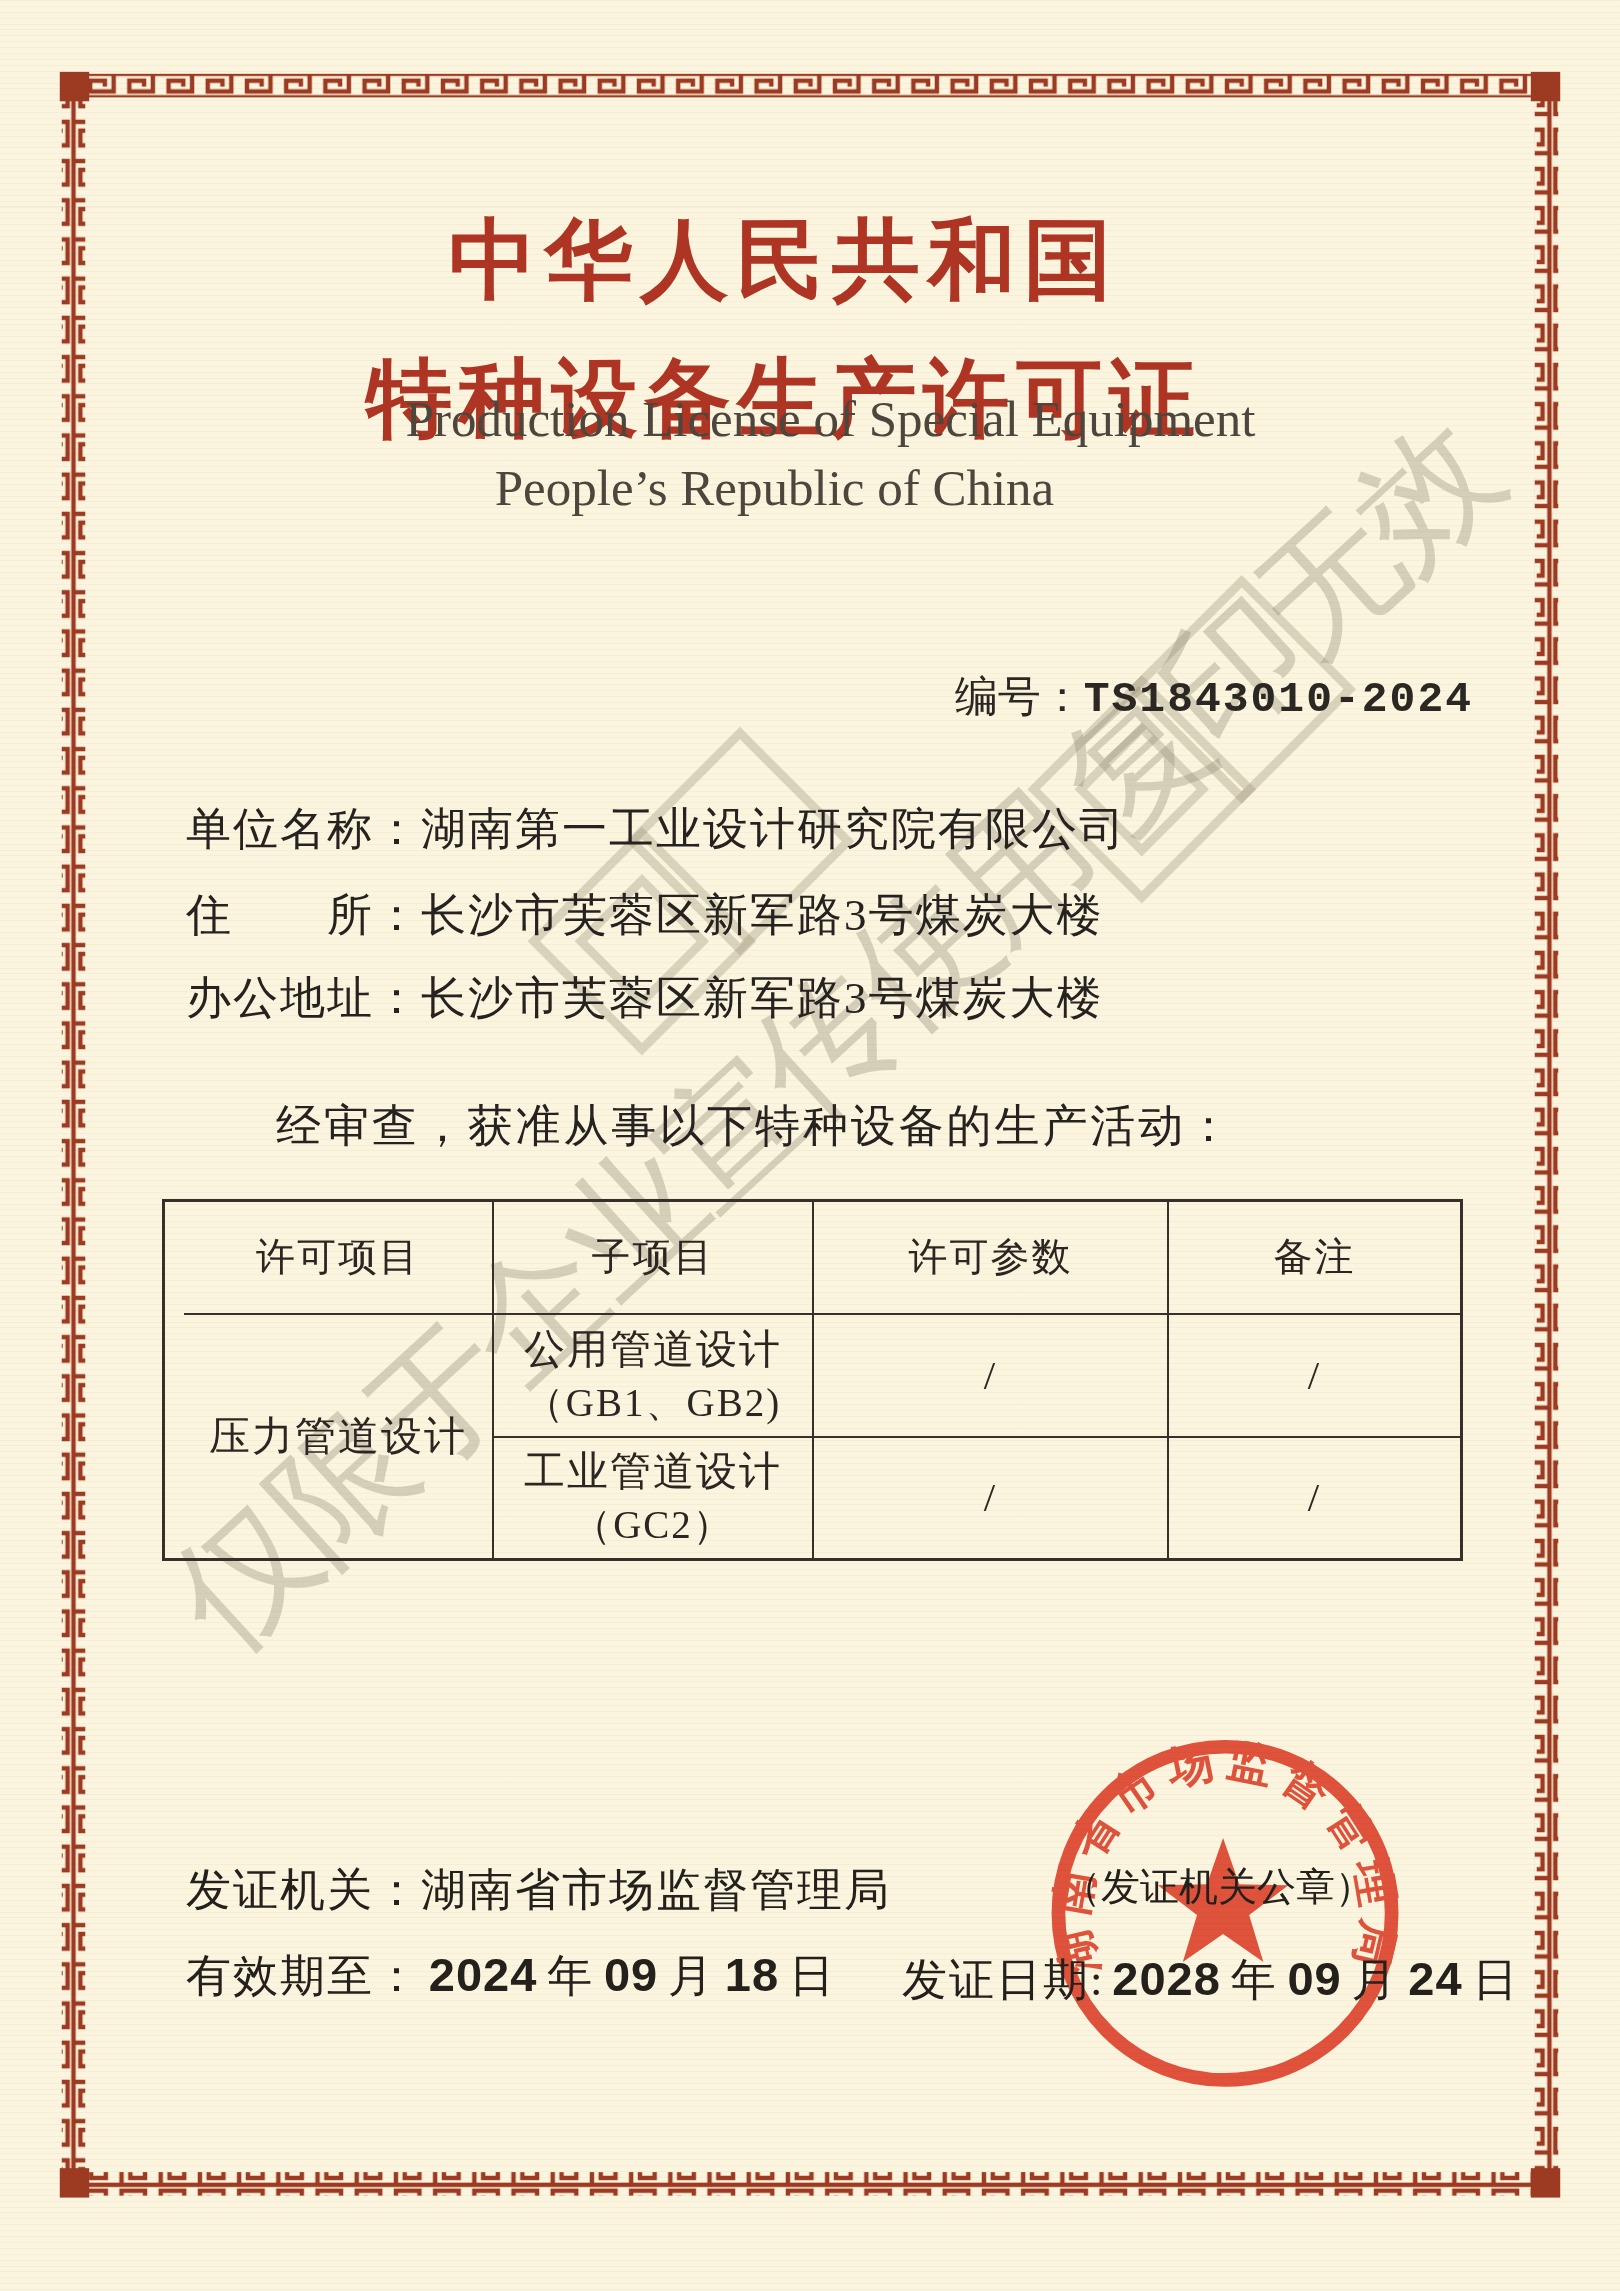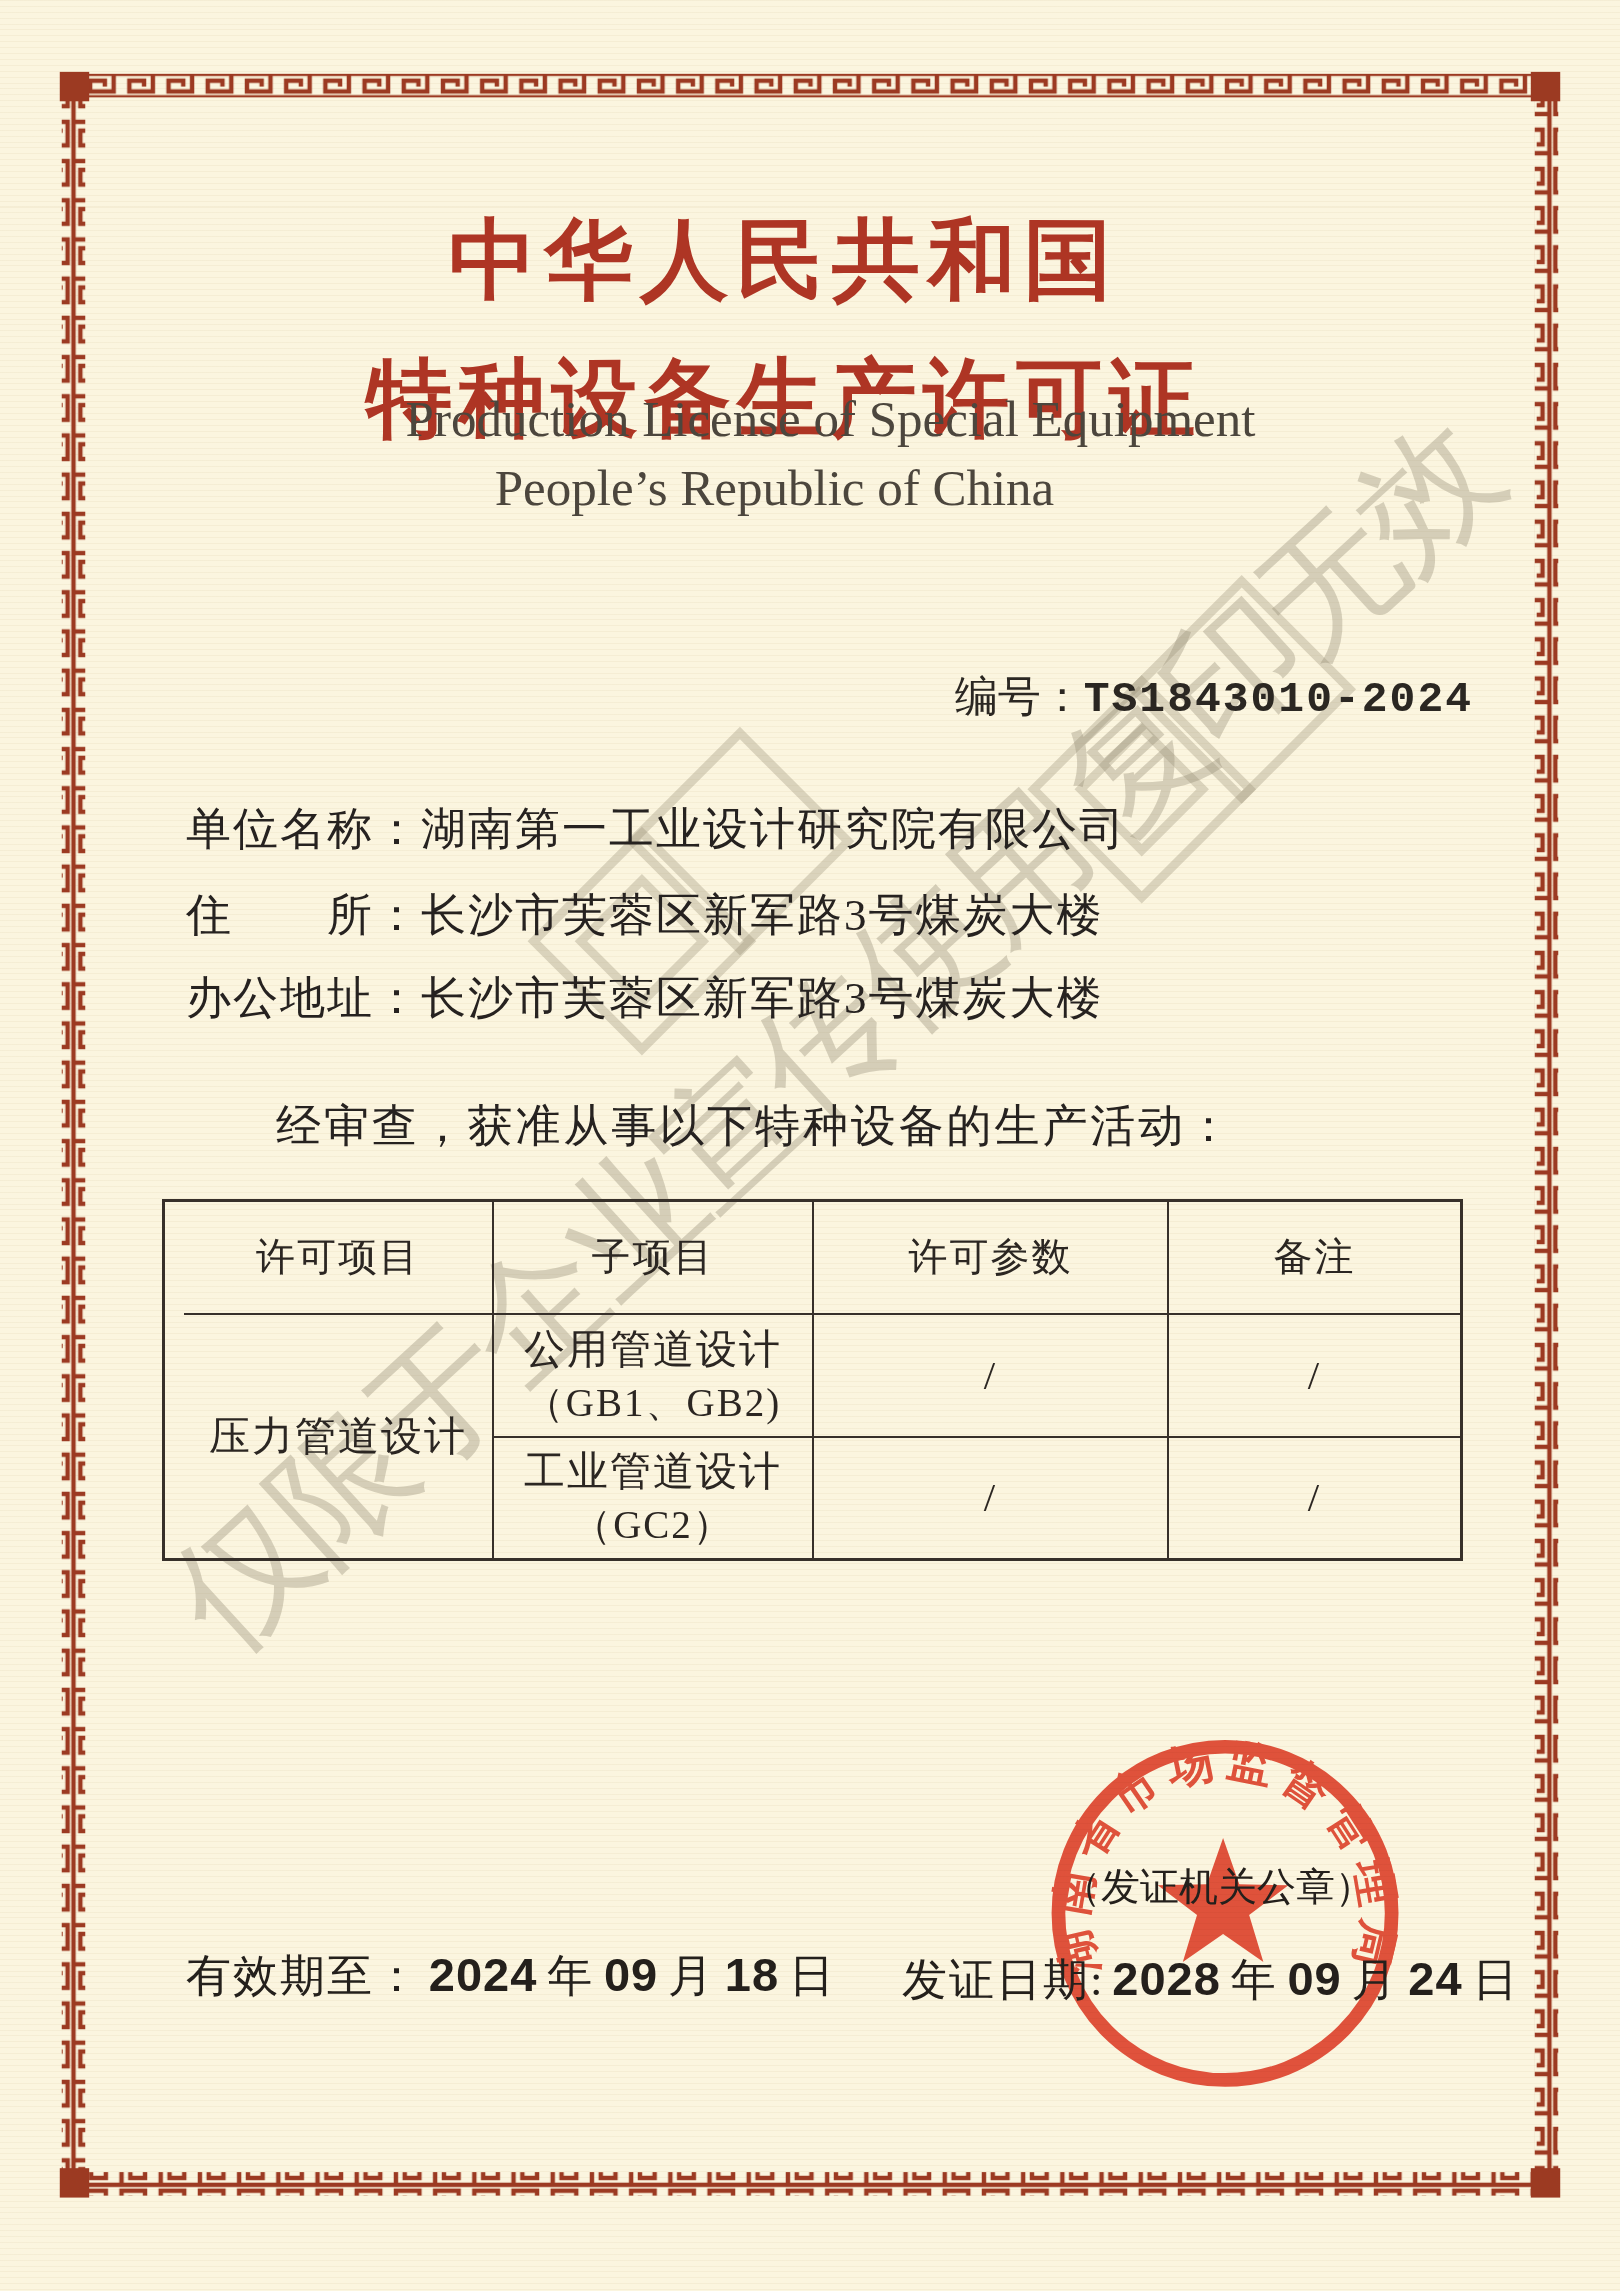--- a/index.html
+++ b/index.html
@@ -187,20 +187,23 @@
         <span class="sub2">（GC2）</span>
       </div>
       <div class="cell">
         <span class="slash">/</span>
       </div>
       <div class="cell">
         <span class="slash">/</span>
       </div>
     </div>
 
+    <div class="foot-line issuer-line">
+      <span>发证机关：</span><span>湖南省市场监督管理局</span>
+    </div>
 
     <div class="foot-line seal-note">（发证机关公章）</div>
 
     <div class="foot-line valid-line">
       <span>有效期至：</span><span class="date-num">2024</span><span class="date-unit">年</span><span class="date-num">09</span><span class="date-unit">月</span><span class="date-num">18</span><span class="date-unit">日</span>
     </div>
 
     <div class="foot-line issue-line">
       <span>发证日期:</span><span class="date-num">2028</span><span class="date-unit">年</span><span class="date-num">09</span><span class="date-unit">月</span><span class="date-num">24</span><span class="date-unit">日</span>
     </div>

